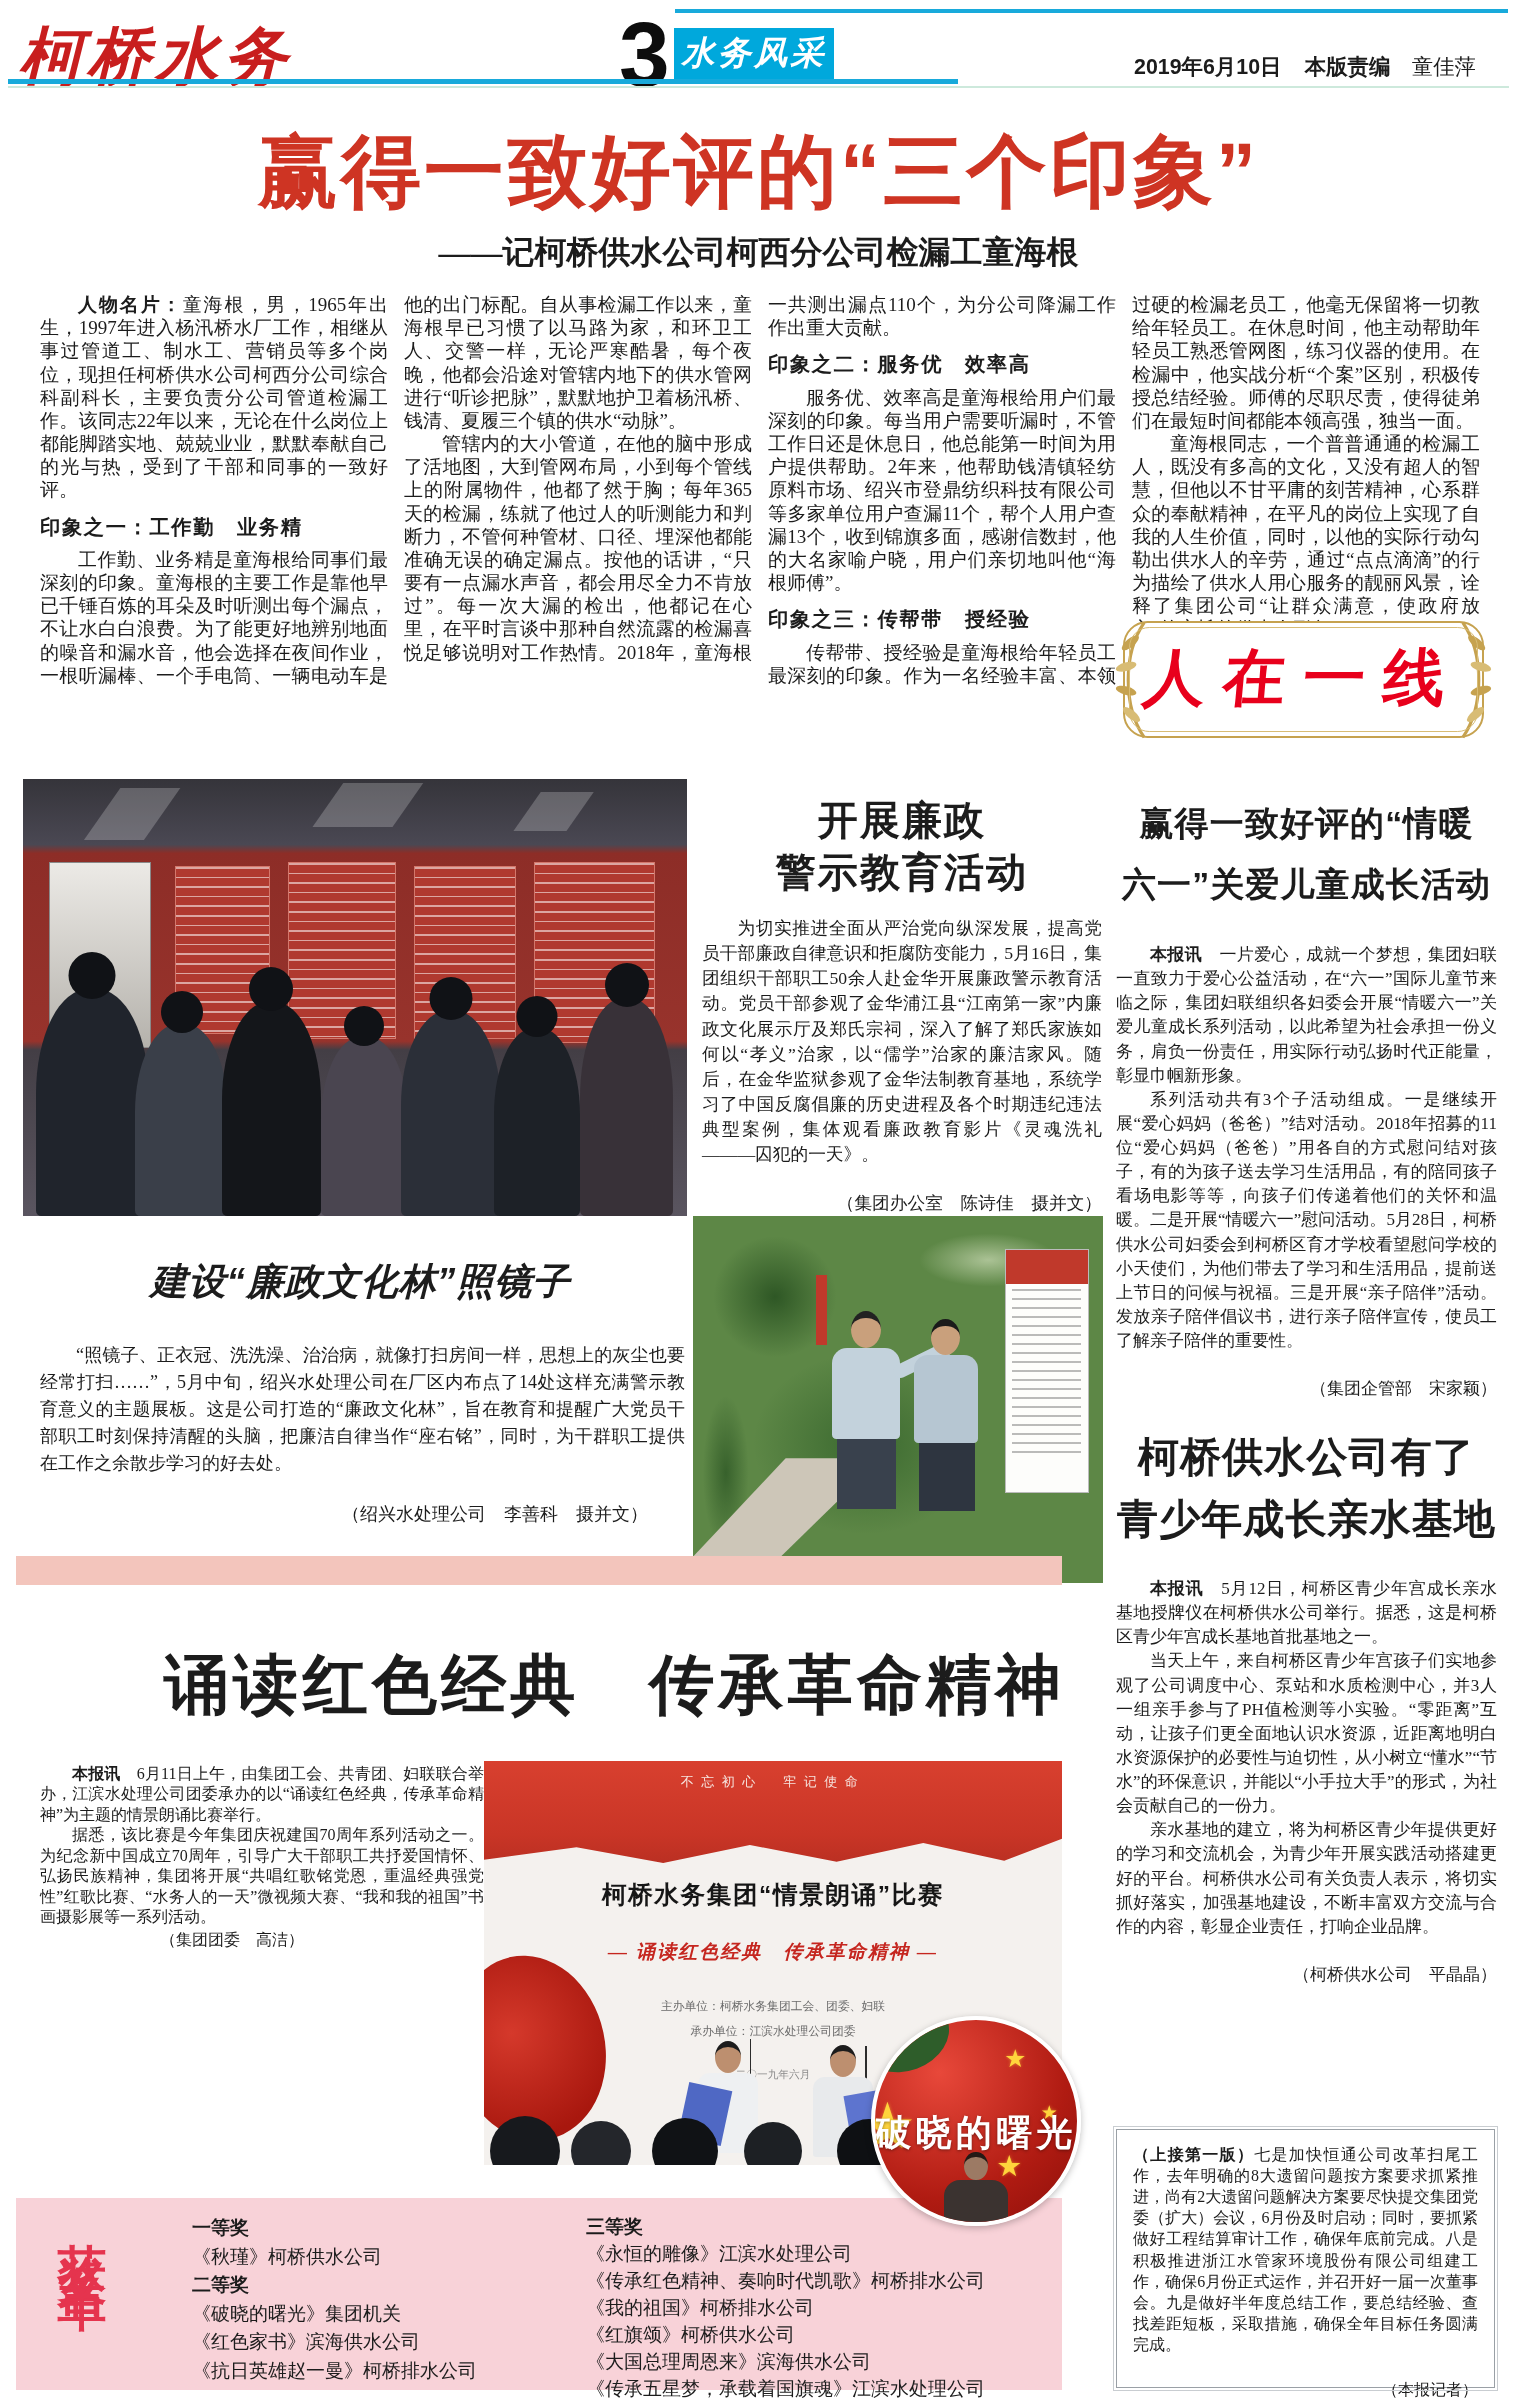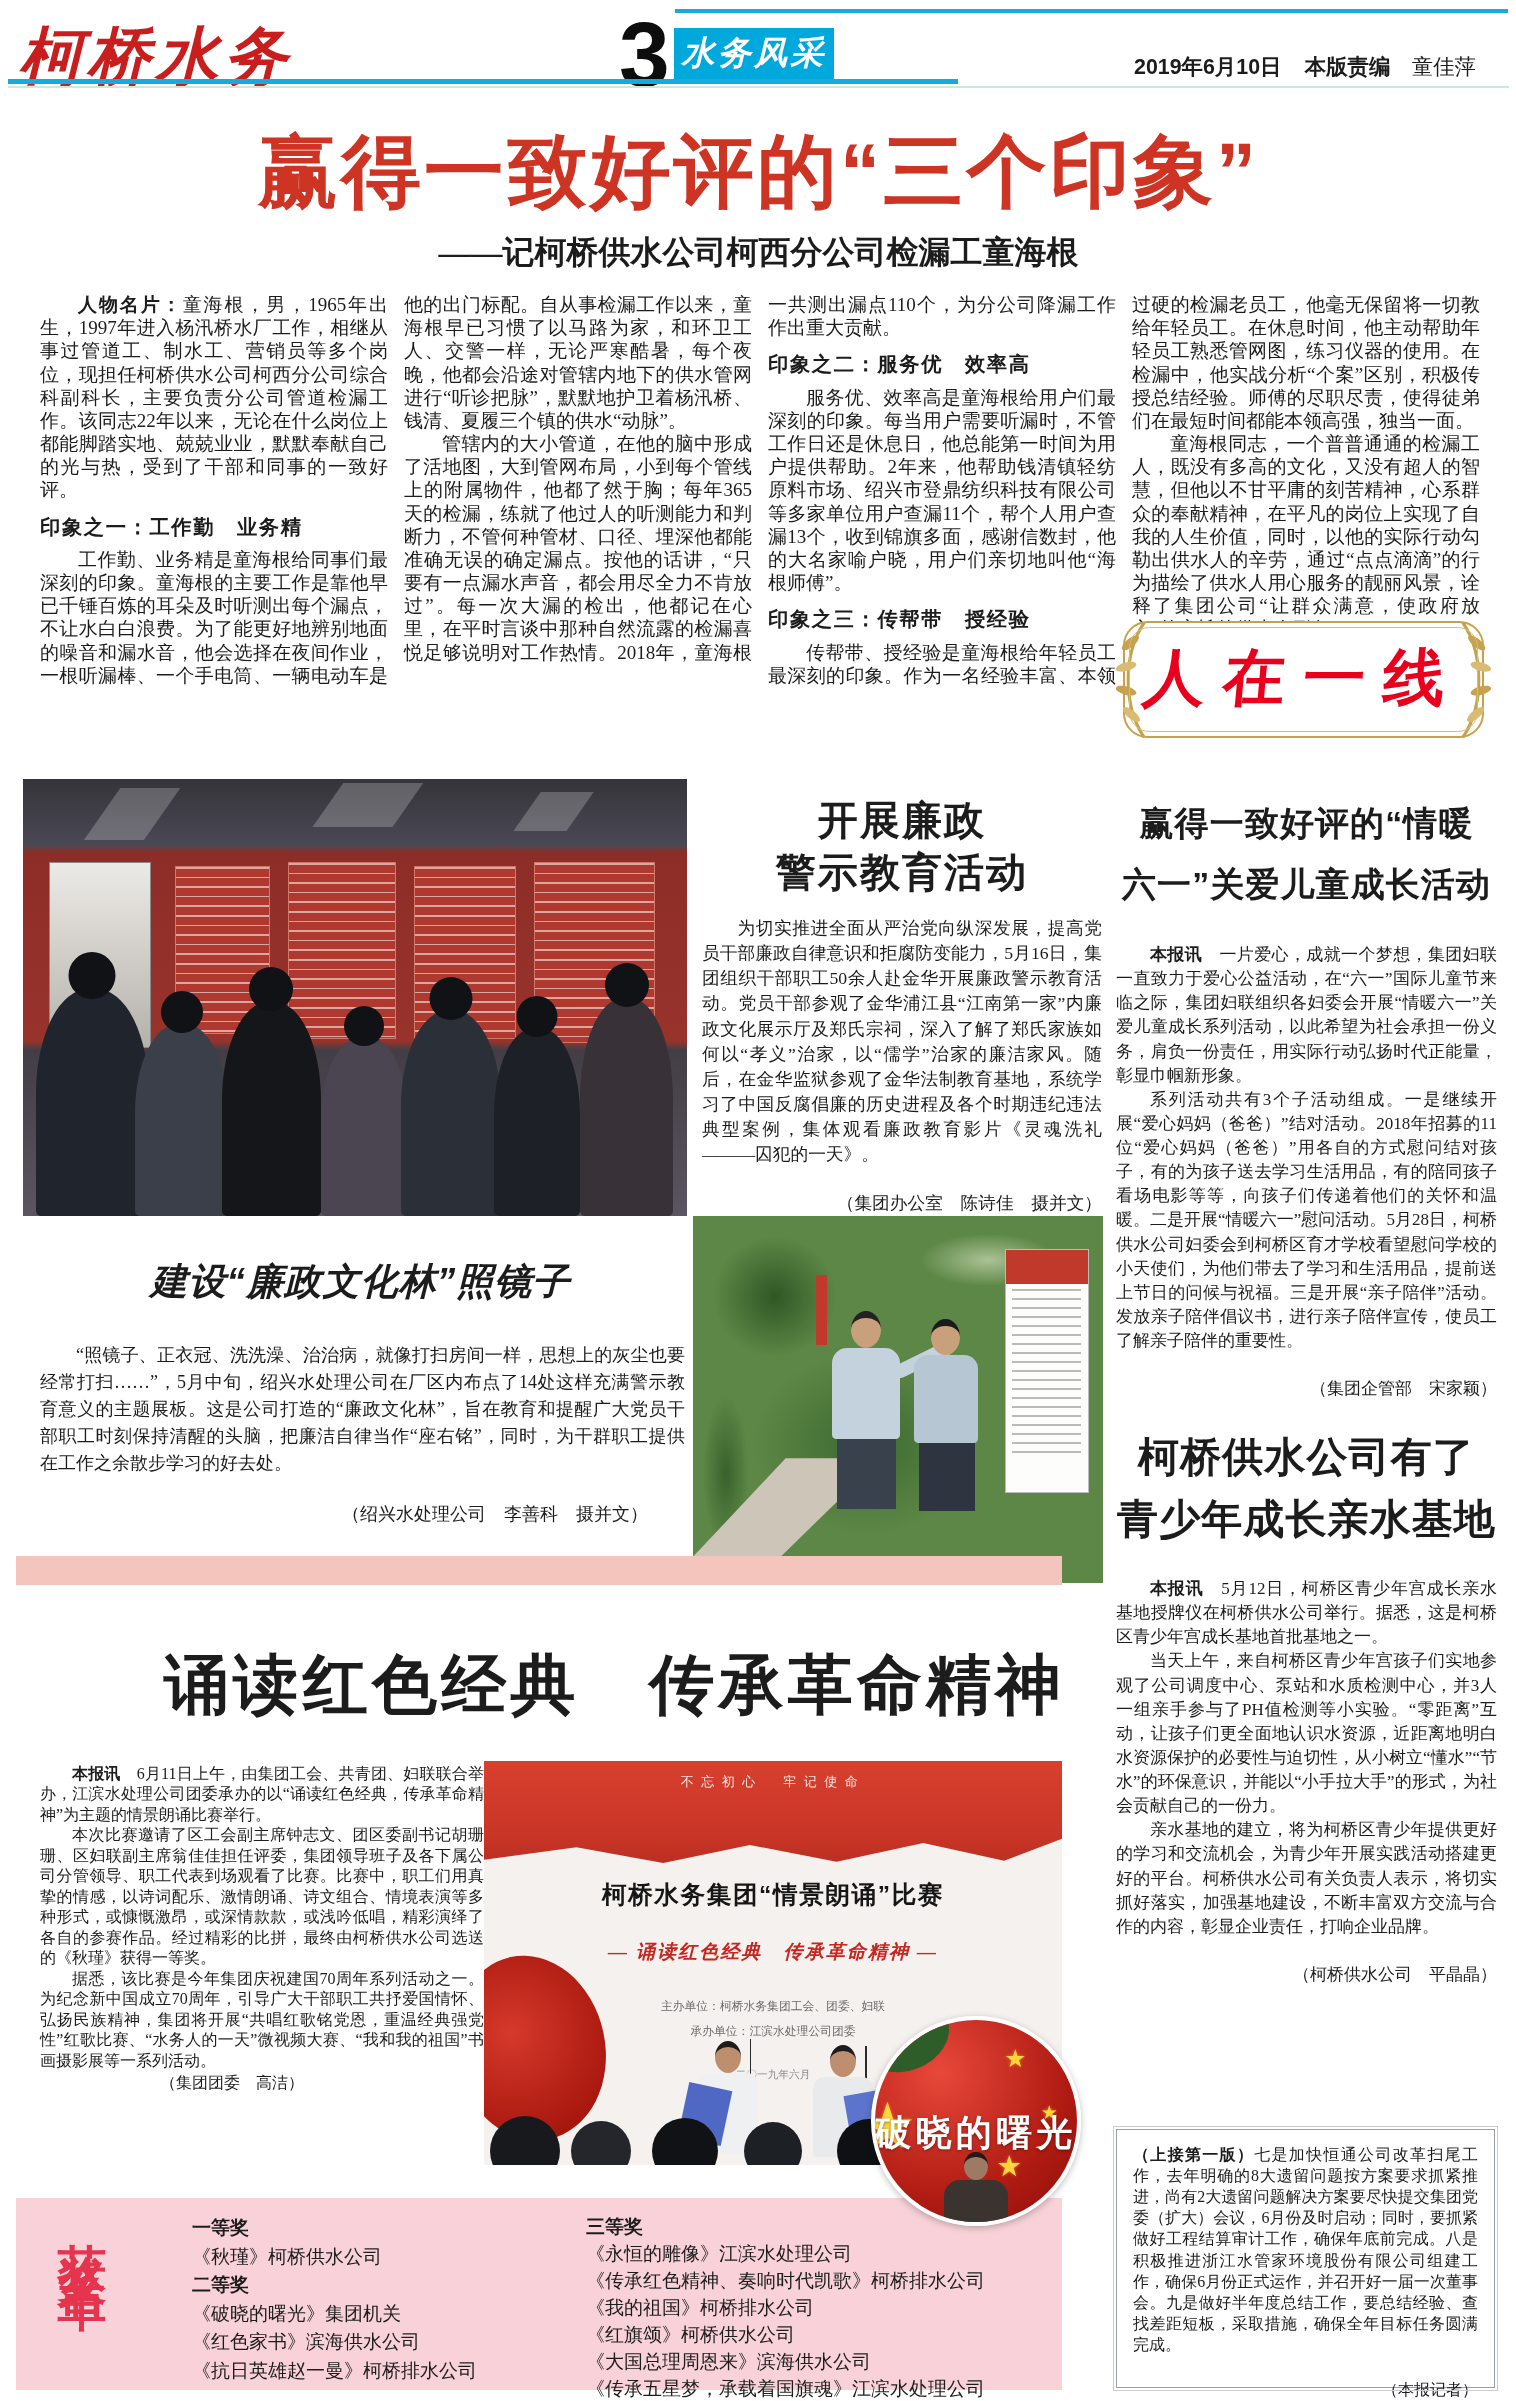--- a/index.html
+++ b/index.html
@@ -236,21 +236,20 @@
 <div class="abs" id="jump-box">
   <div class="txt just">
     <p><span class="lead-in">（上接第一版）</span><span>七是加快恒通公司改革扫尾工作，去年明确的8大遗留问题按方案要求抓紧推进，尚有2大遗留问题解决方案要尽快提交集团党委（扩大）会议，6月份及时启动；同时，要抓紧做好工程结算审计工作，确保年底前完成。八是积极推进浙江水管家环境股份有限公司组建工作，确保6月份正式运作，并召开好一届一次董事会。九是做好半年度总结工作，要总结经验、查找差距短板，采取措施，确保全年目标任务圆满完成。</span></p>
     <p class="byline">（本报记者）</p>
   </div>
 </div>
 
 <div class="abs sans" id="songdu-hl">诵读红色经典　传承革命精神</div>
 <div class="abs just" id="songdu-body">
   <p class="ind"><span class="lead-in">本报讯</span>　<span>6月11日上午，由集团工会、共青团、妇联联合举办，江滨水处理公司团委承办的以“诵读红色经典，传承革命精神”为主题的情景朗诵比赛举行。</span></p>
-  <p class="ind">本次比赛邀请了区工会副主席钟志文、团区委副书记胡珊珊、区妇联副主席翁佳佳担任评委，集团领导班子及各下属公司分管领导、职工代表到场观看了比赛。比赛中，职工们用真挚的情感，以诗词配乐、激情朗诵、诗文组合、情境表演等多种形式，或慷慨激昂，或深情款款，或浅吟低唱，精彩演绎了各自的参赛作品。经过精彩的比拼，最终由柯桥供水公司选送的《秋瑾》获得一等奖。</p>
   <p class="ind">据悉，该比赛是今年集团庆祝建国70周年系列活动之一。为纪念新中国成立70周年，引导广大干部职工共抒爱国情怀、弘扬民族精神，集团将开展“共唱红歌铭党恩，重温经典强党性”红歌比赛、“水务人的一天”微视频大赛、“我和我的祖国”书画摄影展等一系列活动。</p>
   <p class="byline-left">（集团团委　高洁）</p>
 </div>
 
 <div class="abs" id="photo-c">
   <div id="red-band"></div>
   <div class="ph-txt" style="top:3%;font-size:13px;color:#f6e4de;letter-spacing:7.5px;">不忘初心　牢记使命</div>
   <div class="ph-txt" style="top:44%;font-size:19px;font-style:italic;font-weight:bold;color:#c5261f;letter-spacing:2.1px;">— 诵读红色经典　传承革命精神 —</div>
   <div class="ph-txt sans" style="top:29%;font-size:24.6px;font-weight:900;color:#161616;letter-spacing:1.6px;">柯桥水务集团“情景朗诵”比赛</div>
   <div class="ph-txt" style="top:59%;font-size:11.8px;color:#6b6b6b;">主办单位：柯桥水务集团工会、团委、妇联</div>

